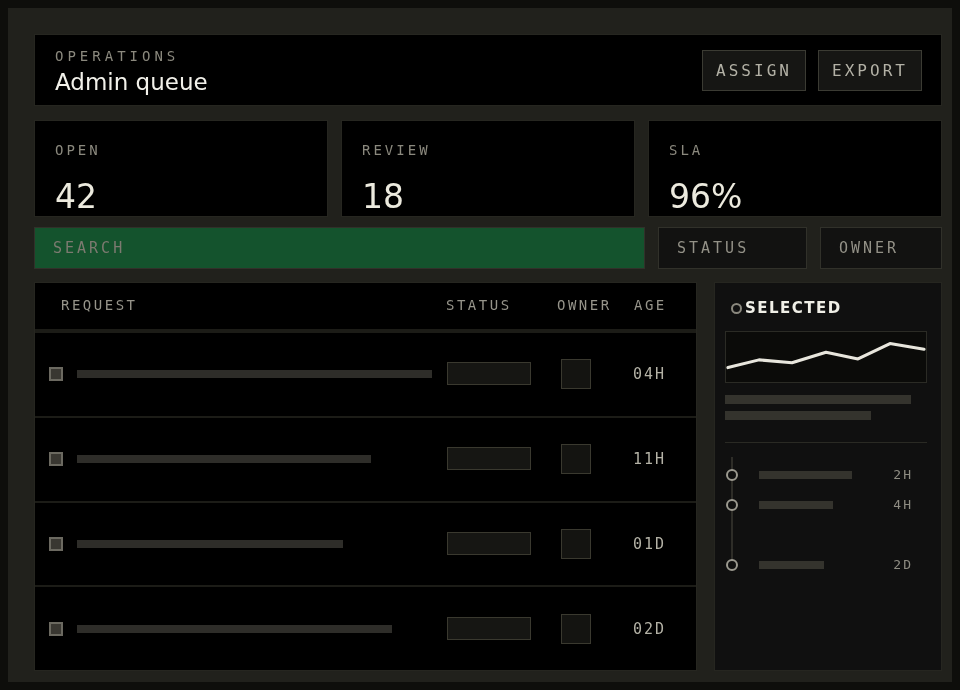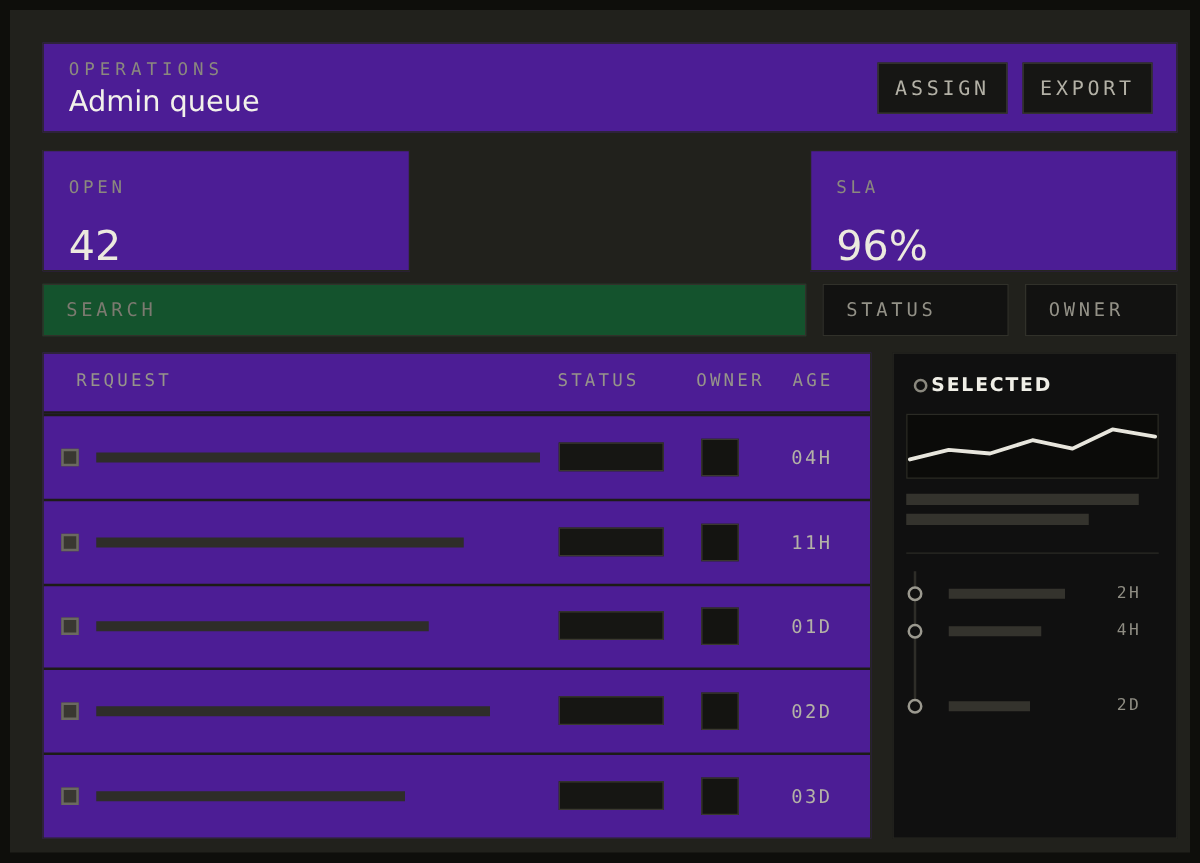--- a/index.html
+++ b/index.html
@@ -2,21 +2,21 @@
 <html><head>
 <meta charset="utf-8">
 <style>
   html,body{margin:0;padding:0;background:#000;}
   .app{
     position:relative;width:960px;height:690px;box-sizing:border-box;
     background:#21211c;border:8px solid #0e0e0b;overflow:hidden;
     font-family:"DejaVu Sans",sans-serif;
   }
   .mono{font-family:"DejaVu Sans Mono",monospace;}
-  .panel{position:absolute;background:#4c1d95;border:1px solid #262620;box-sizing:border-box;}
+  .panel{position:absolute;background:#000000;border:1px solid #262620;box-sizing:border-box;}
 
   
   .header{left:26px;top:26px;width:908px;height:72px;}
   .eyebrow{position:absolute;left:20px;top:13px;font-size:14px;letter-spacing:4px;color:#8b897e;}
   .title{position:absolute;left:20px;top:34px;font-size:23px;color:#f2f1ea;}
   .hbtn{position:absolute;top:15px;height:41px;background:#161614;border:1px solid #3b3b33;
     color:#b3b1a6;font-size:16px;letter-spacing:3px;display:flex;align-items:center;justify-content:center;
     box-sizing:border-box;cursor:pointer;}
   .btn-assign{left:667px;width:104px;}
   .btn-export{left:783px;width:104px;}
@@ -83,20 +83,24 @@
     <div class="eyebrow mono">OPERATIONS</div>
     <div class="title">Admin queue</div>
     <div class="hbtn btn-assign mono">ASSIGN</div>
     <div class="hbtn btn-export mono">EXPORT</div>
   </div>
 
   <div class="panel card" style="left:26px;">
     <div class="label mono">OPEN</div>
     <div class="value">42</div>
   </div>
+  <div class="panel card" style="left:333px;">
+    <div class="label mono">REVIEW</div>
+    <div class="value">18</div>
+  </div>
   <div class="panel card" style="left:640px;">
     <div class="label mono">SLA</div>
     <div class="value">96%</div>
   </div>
 
   <div class="panel search">
     <input type="text" placeholder="SEARCH" style="">
   </div>
   <div class="panel filterbox filter-status mono">STATUS</div>
   <div class="panel filterbox filter-owner mono">OWNER</div>
@@ -130,27 +134,20 @@
       <div class="ownerbox"></div>
       <div class="age mono">01D</div>
     </div>
     <div class="trow">
       <div class="checkbox"></div>
       <div class="reqbar" style="width: 315px;"></div>
       <div class="statusbox"></div>
       <div class="ownerbox"></div>
       <div class="age mono">02D</div>
     </div>
-    <div class="trow">
-      <div class="checkbox"></div>
-      <div class="reqbar" style="width: 247px;"></div>
-      <div class="statusbox"></div>
-      <div class="ownerbox"></div>
-      <div class="age mono">03D</div>
-    </div>
   </div>
 
   <div class="panel side">
     <div class="side-head">
       <div class="side-dot"></div>
       <div class="side-title">SELECTED</div>
     </div>
 
     <div class="spark">
       <svg viewBox="0 0 200 52" preserveAspectRatio="none">

